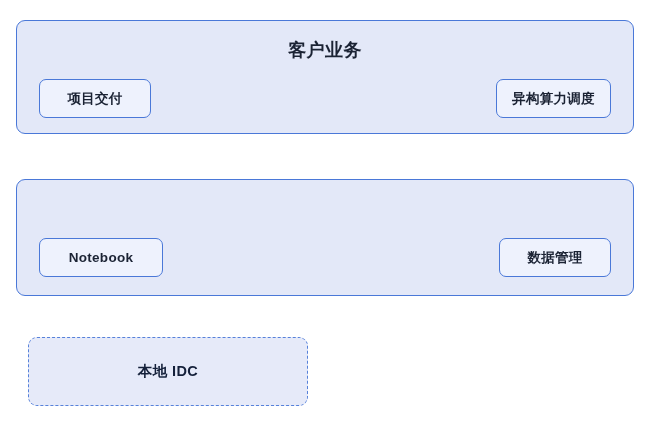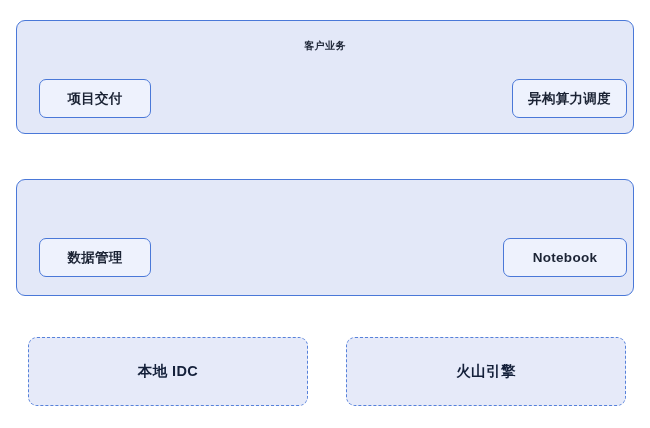--- a/index.html
+++ b/index.html
@@ -40,33 +40,33 @@
     width: 618px;
     height: 117px;
   }
 
   .layer-title {
     position: absolute;
     left: 0;
     right: 0;
     top: 20px;
     text-align: center;
-    font-size: 10px;
+    font-size: 18px;
     font-weight: 700;
     color: #1b2334;
     letter-spacing: 0.4px;
     line-height: 1;
     font-family: Liberation Serif, serif;
   }
 
   
   .pill-row {
     position: absolute;
     left: 22px;
-    right: 6px;
+    right: 22px;
     top: 58px;
     height: 39px;
     display: flex;
     justify-content: space-between;
     align-items: stretch;
   }
 
   .pill {
     box-sizing: border-box;
     background: #eef2fd;
@@ -126,23 +126,22 @@
 
     <div class="pill-row">
       <div class="pill w-a">项目交付</div>
       <div class="pill w-d">异构算力调度</div>
     </div>
   </div>
 
   <div class="layer-card card-2">
 
     <div class="pill-row">
+      <div class="pill w-b">Notebook</div>
       <div class="pill w-a">数据管理</div>
-      <div class="pill w-b">Notebook</div>
     </div>
   </div>
 
   <div class="foundation-row">
     <div class="foundation-box">本地 IDC</div>
-    <div class="foundation-box">火山引擎</div>
   </div>
 
 </div>
 
 </body></html>

